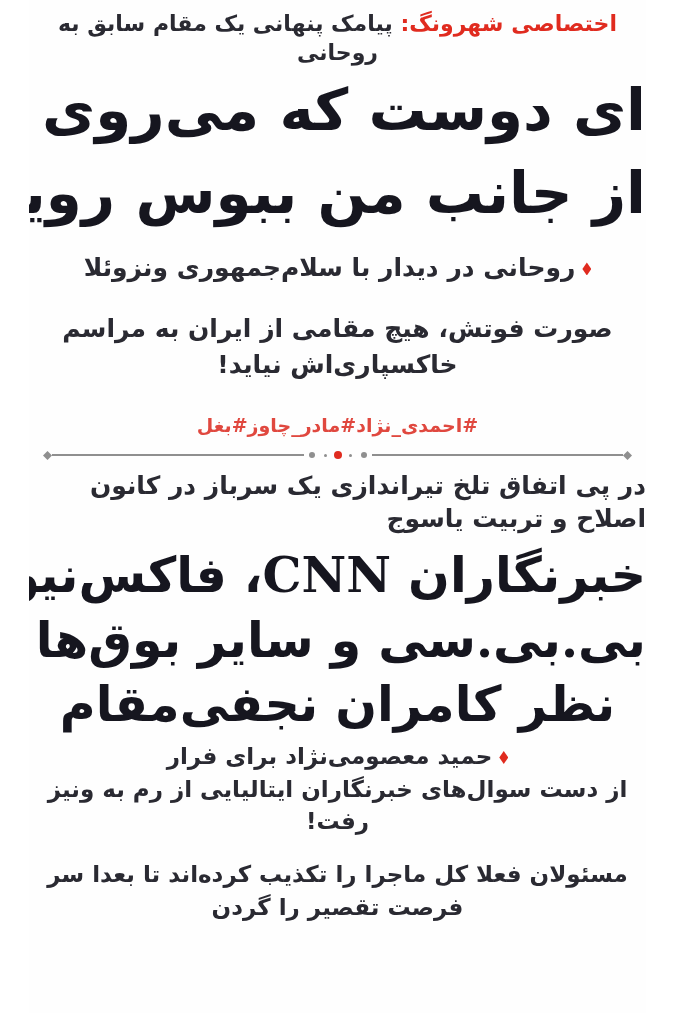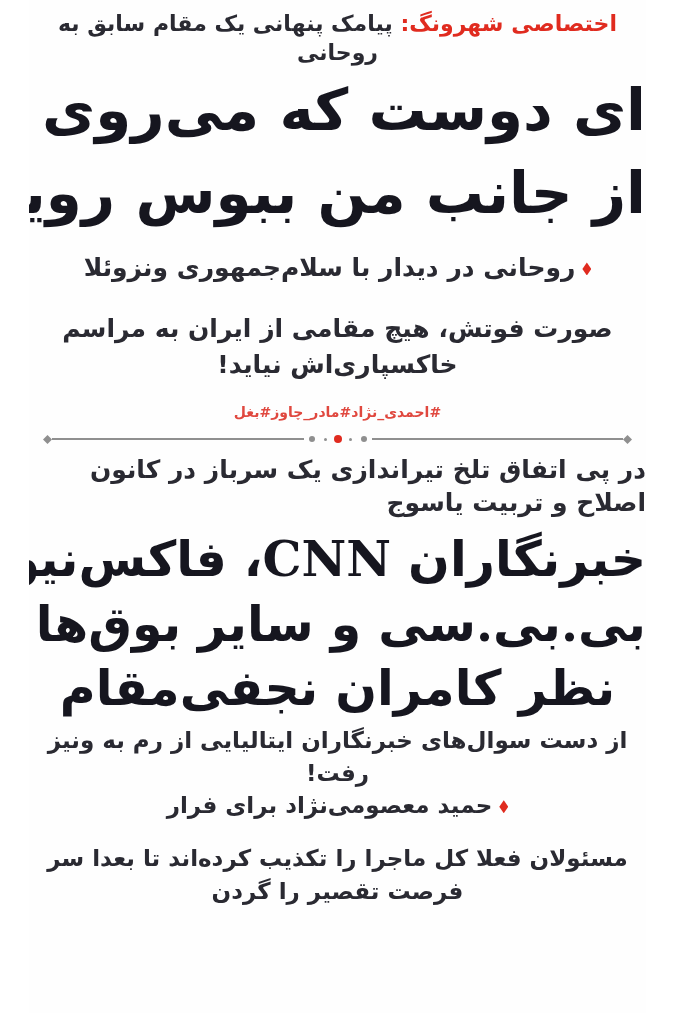--- a/index.html
+++ b/index.html
@@ -61,22 +61,22 @@
     display: inline-block;
     width: 9px; height: 13px;
     background: var(--accent_red);
     clip-path: polygon(50% 0, 100% 50%, 50% 100%, 0 50%);
     margin-left: 7px;
     vertical-align: middle;
   }
 
   
   .hashtags1 {
-    margin-top: 22px;
-    font-size: 14px;
+    margin-top: 32px;
+    font-size: 19px;
     font-weight: bold;
     color: var(--hashtag_red);
   }
 
   
   .divider {
     margin: 14px 14px 10px 14px;
     display: flex;
     align-items: center;
     height: 10px;
@@ -158,22 +158,22 @@
 
   <div class="kicker2">در پی اتفاق تلخ تیراندازی یک سرباز در کانون اصلاح و تربیت یاسوج</div>
 
   <h2 class="headline2">
     <span class="line">خبرنگاران CNN، فاکس‌نیوز</span>
     <span class="line">بی.بی.سی و سایر بوق‌ها خواستار</span>
     <span class="line">نظر کامران نجفی‌مقام</span>
   </h2>
 
   <p class="item item-3">
+    <span class="line"><i class="diamond"></i><span>حمید معصومی‌نژاد برای فرار</span></span>
     <span class="line">از دست سوال‌های خبرنگاران ایتالیایی از رم به ونیز رفت!</span>
-    <span class="line"><i class="diamond"></i><span>حمید معصومی‌نژاد برای فرار</span></span>
   </p>
 
   <p class="paragraph">
     <span class="line">مسئولان فعلا کل ماجرا را تکذیب کرده‌اند تا بعدا سر فرصت تقصیر را گردن</span>
 
   </p>
 
 </div>
 
 </body></html>

